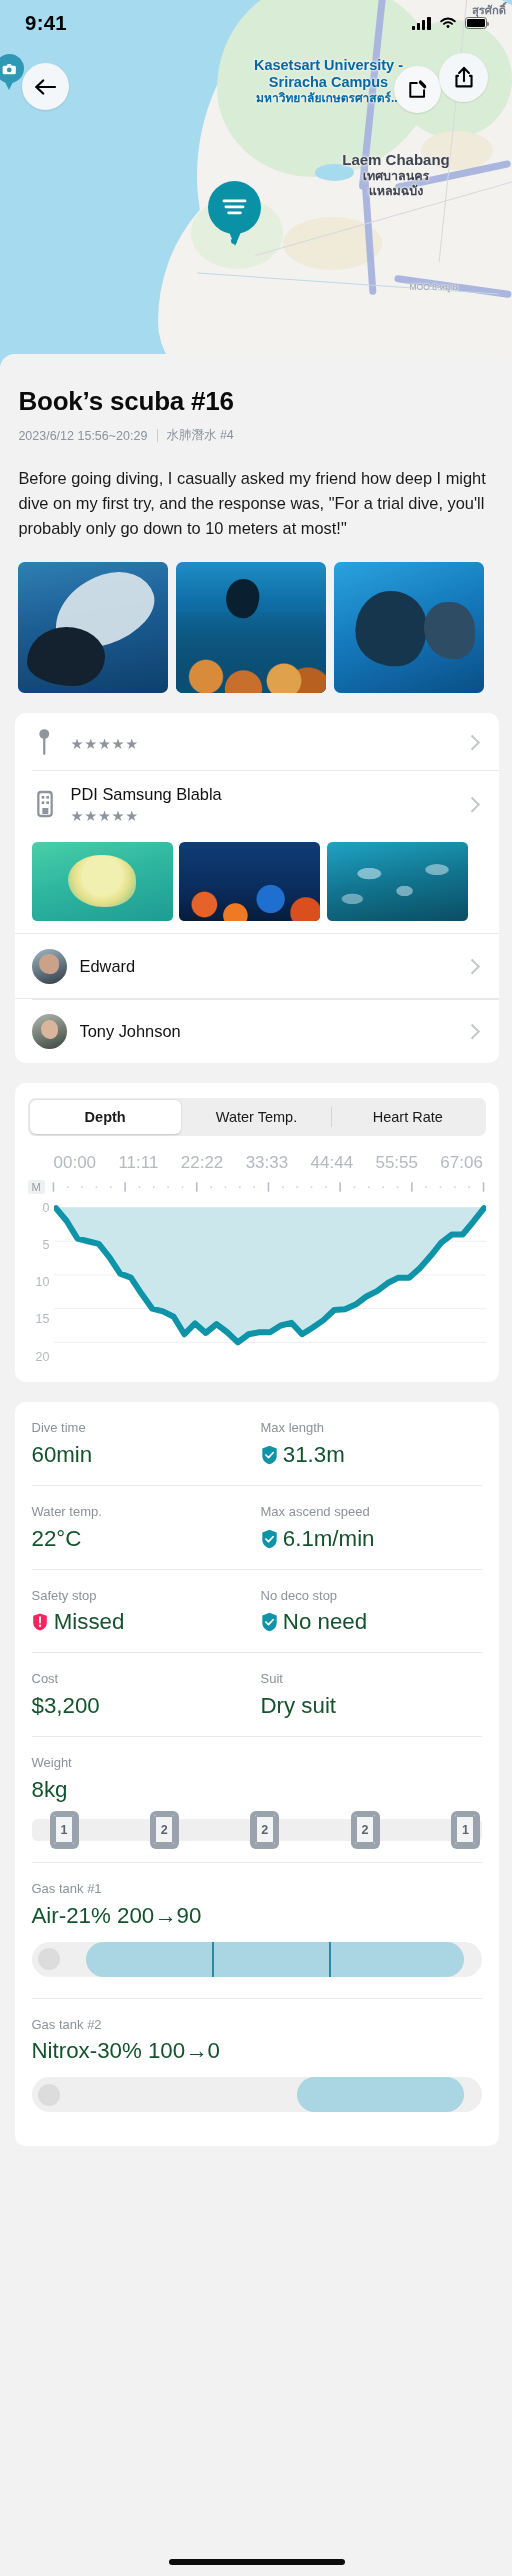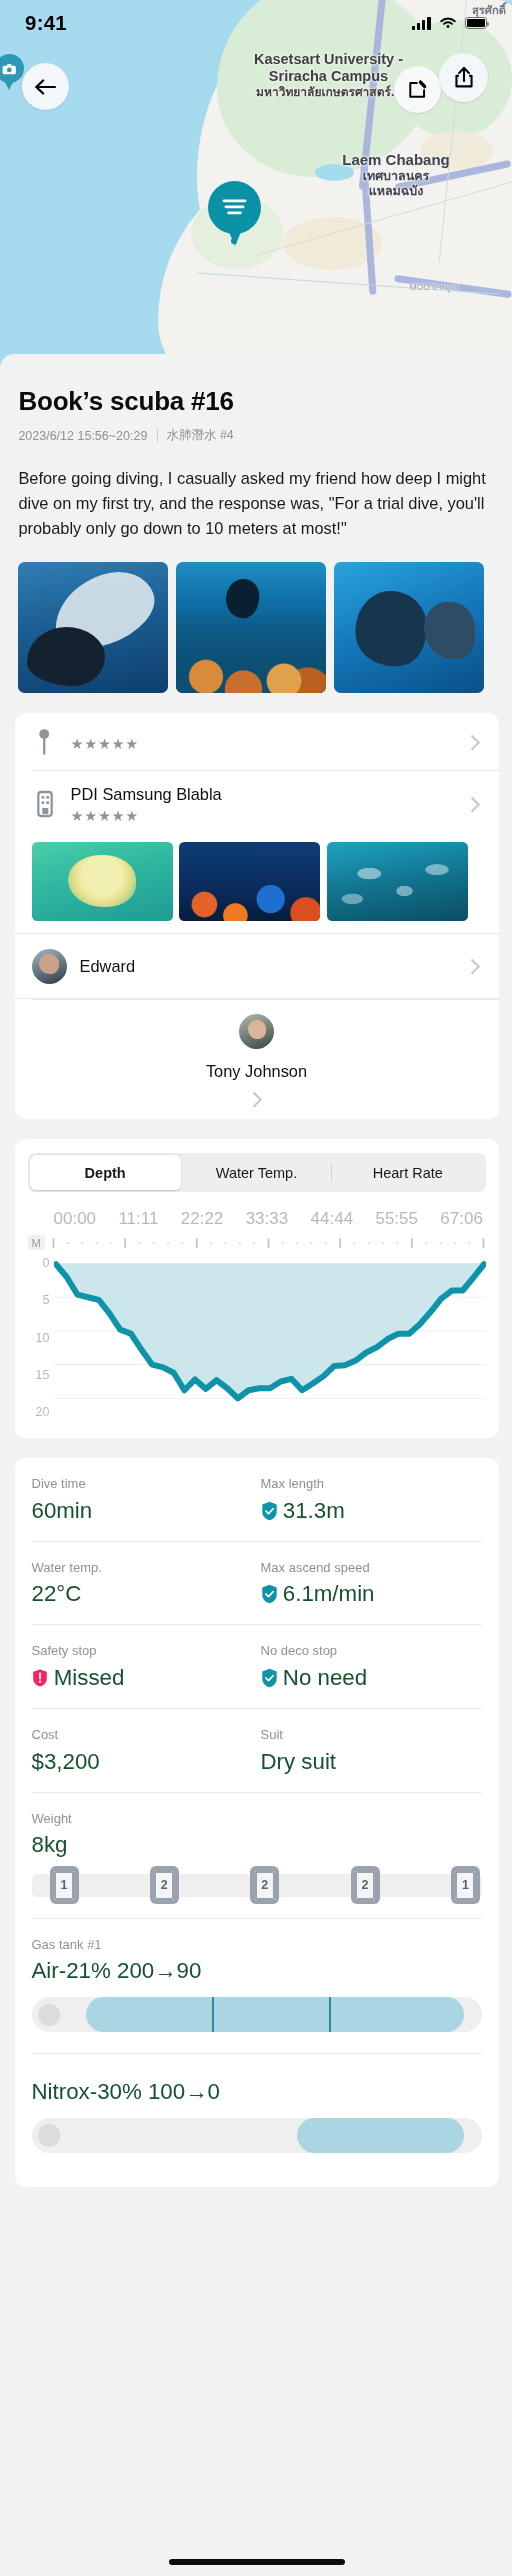--- a/index.html
+++ b/index.html
@@ -85,21 +85,21 @@
 
   .map-label {
     position: absolute;
     color: #6f7785;
     text-align: center;
     font-weight: bold;
     text-shadow: 0 0 2px #f3f2ef, 0 0 2px #f3f2ef, 0 0 4px #f3f2ef;
     line-height: 1.15;
     pointer-events: none;
   }
-  .lbl-kaset { left: 230px; top: 51px; width: 197px; font-size: 14.5px; color: #404040; }
+  .lbl-kaset { left: 230px; top: 57px; width: 197px; font-size: 14.5px; color: #0369a1; }
   .lbl-kaset .th { font-size: 12px; display:block; margin-top: 1.3px;}
   .lbl-laem { left: 304px; top: 151px; width: 184px; font-size: 15px; color: #3e4450;}
   .lbl-laem .th { font-size: 12.5px; display:block; color:#3e4450; margin-top:0.7px;}
   .lbl-moo { left: 394px; top: 283px; width: 79px; font-size: 8.5px; color:#9aa0ab; font-weight:normal;}
   .lbl-surat { left: 453px; top: 4px; width: 72px; font-size: 11.2px; color:#6f7785;}
 
   
   .statusbar {
     position: absolute; top: 0; left: 0; width: 513px; height: 46px;
     display: flex; align-items: center; justify-content: space-between;
@@ -465,21 +465,21 @@
     </div>
 
     <div class="row" style="border-top:0.7px solid #e9e9ea;">
       <div class="avatar av1"></div>
       <div class="row-main">
         <div class="row-title">Edward</div>
       </div>
       <div class="chev"></div>
     </div>
 
-    <div class="row" style="border-top:0.7px solid #e9e9ea;flex-direction:column;">
+    <div class="row" style="border-top:0.7px solid #e9e9ea;">
       <div class="avatar av2"></div>
       <div class="row-main">
         <div class="row-title">Tony Johnson</div>
       </div>
       <div class="chev"></div>
     </div>
   </div>
 
   <div class="chart-card">
     <div class="segmented">
@@ -670,20 +670,21 @@
       <div class="tank-bar" id="tank-0">
         <div class="tank-knob"></div>
       <div class="tank-fill" style="left: 12%; width: 84%;"></div>
           <div class="tank-mark" style="left: 40%;"></div>
           <div class="tank-mark" style="left: 66%;"></div>
         </div>
     </div>
     <div class="hr"></div>
 
     <div class="stat wide" style="padding-bottom:17px">
+      <div class="stat-label">Gas tank #2</div>
       <div class="stat-value">Nitrox-30% 100→0</div>
       <div class="tank-bar" id="tank-1">
         <div class="tank-knob"></div>
       <div class="tank-fill" style="left: 59%; width: 37%;"></div>
         </div>
     </div>
   </div>
 
   <div class="homebar"></div>
 </div>

